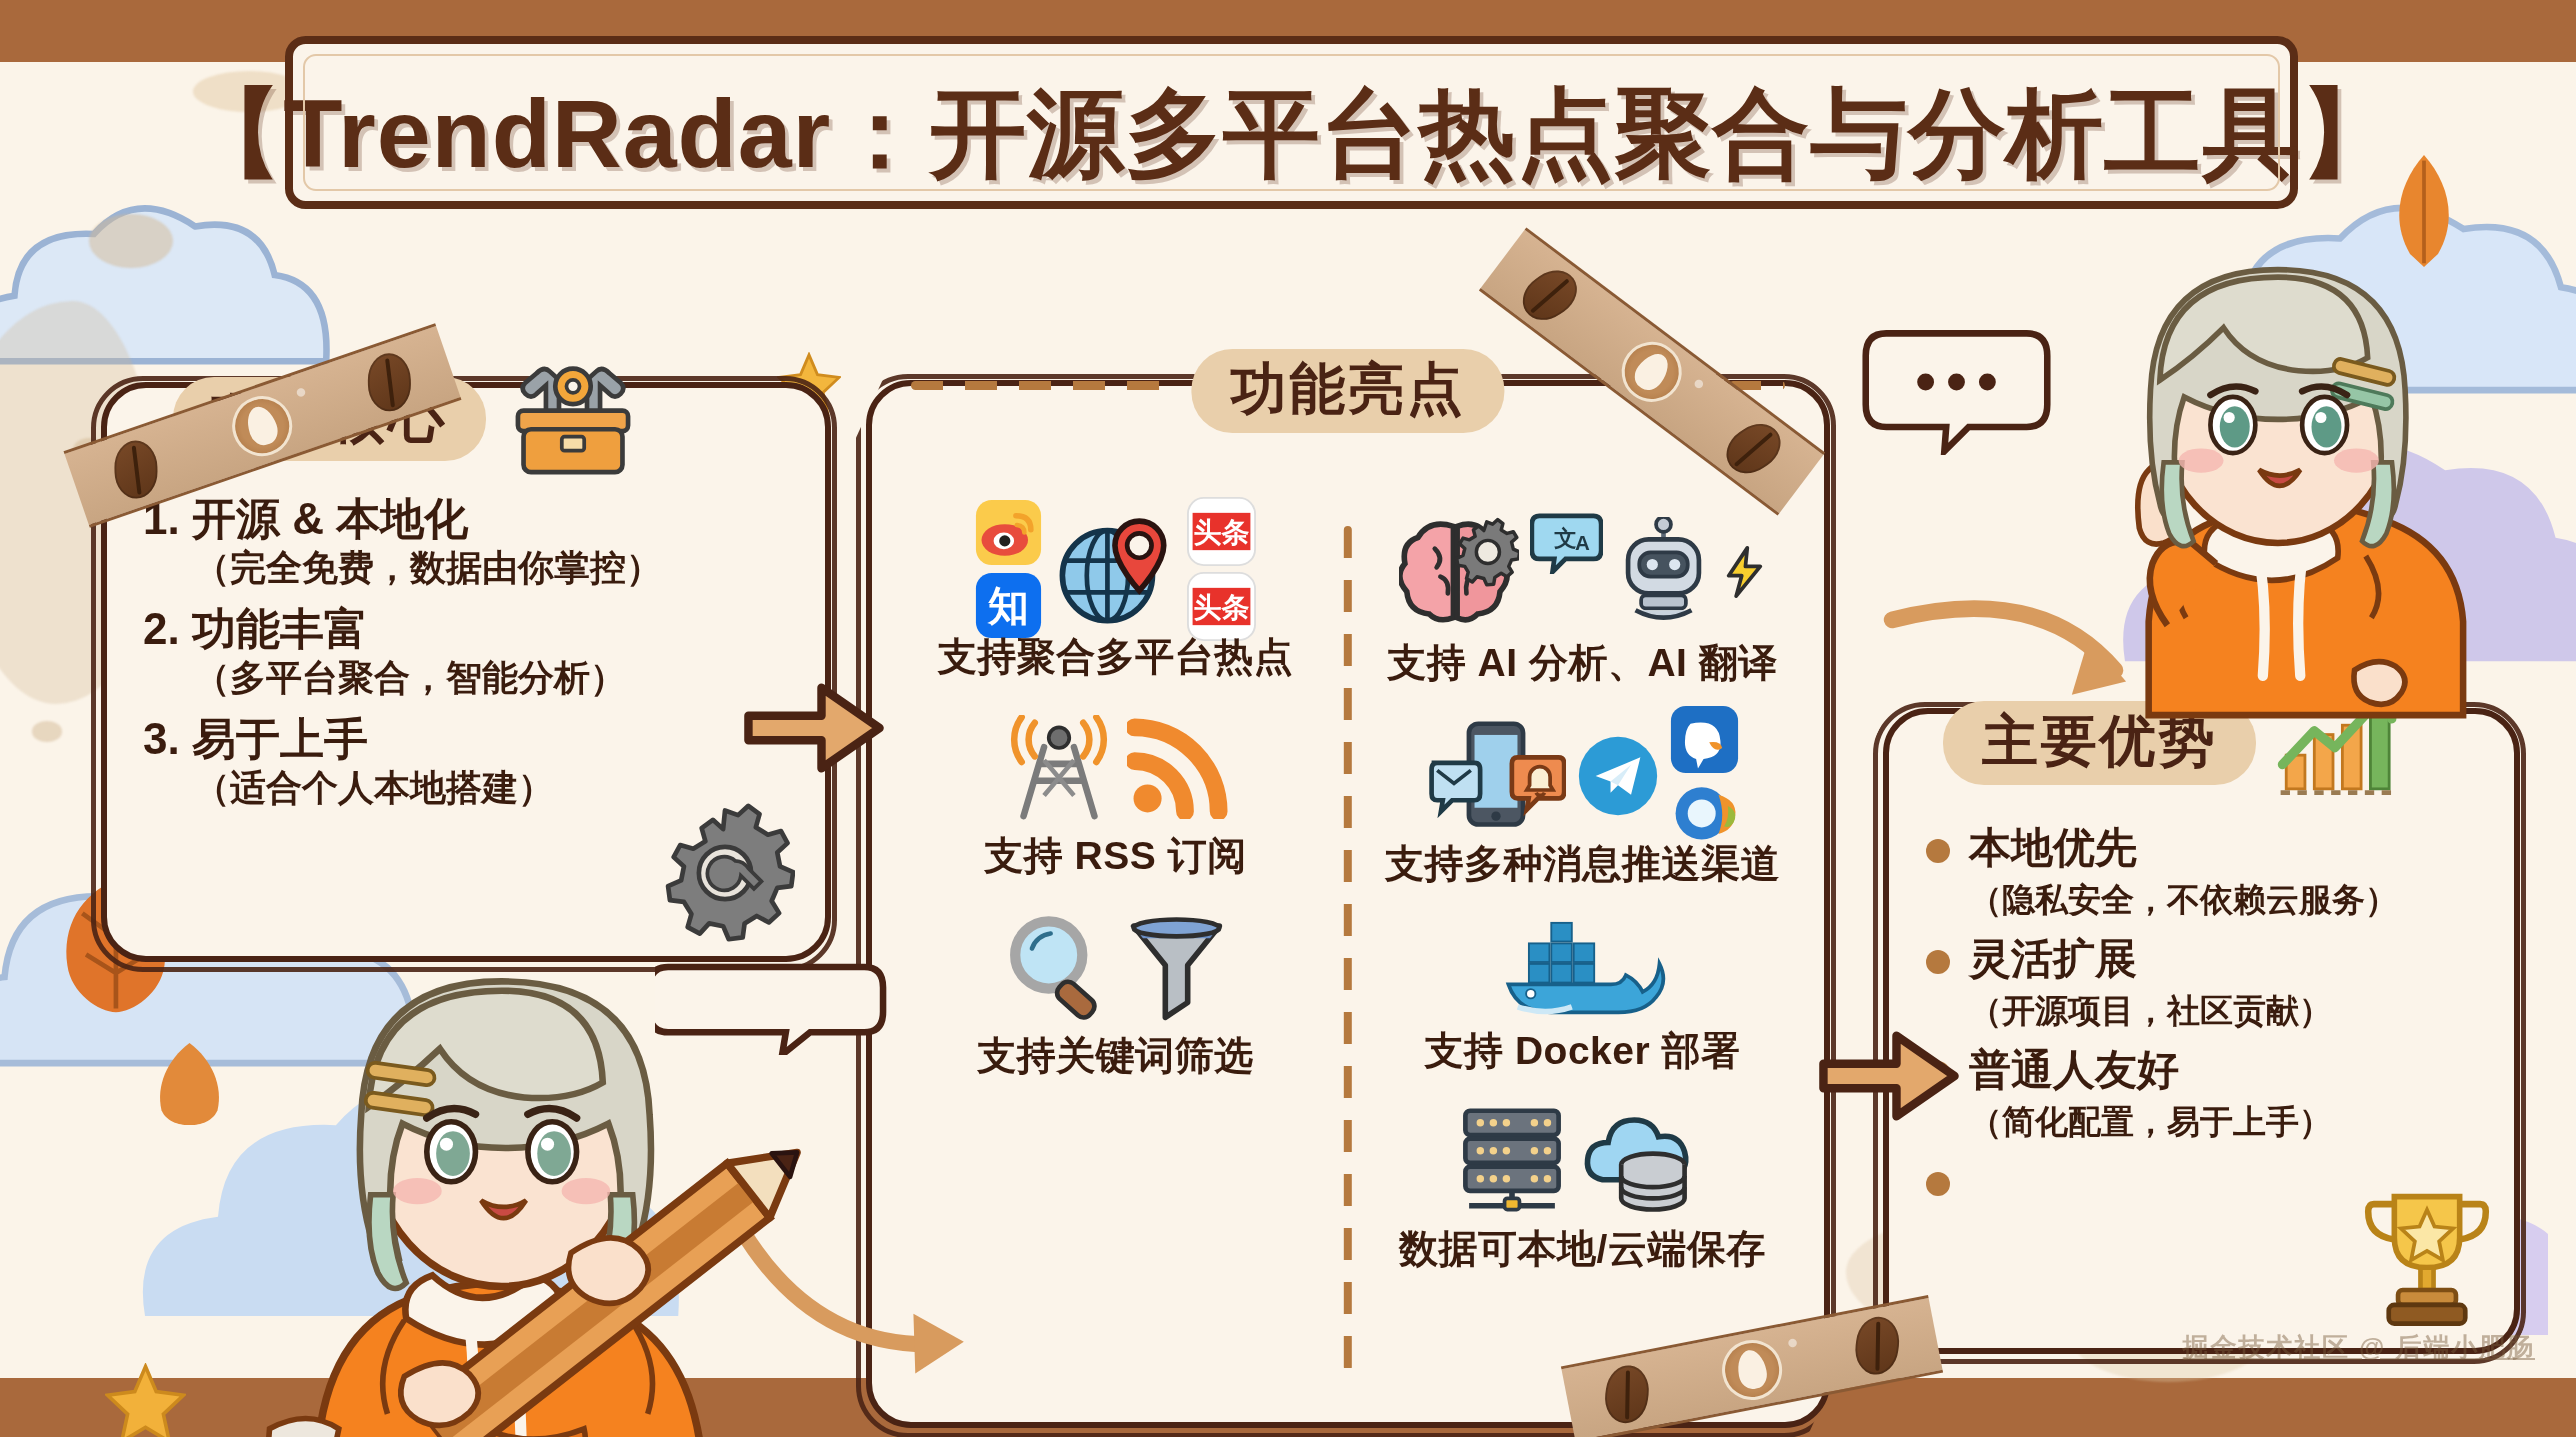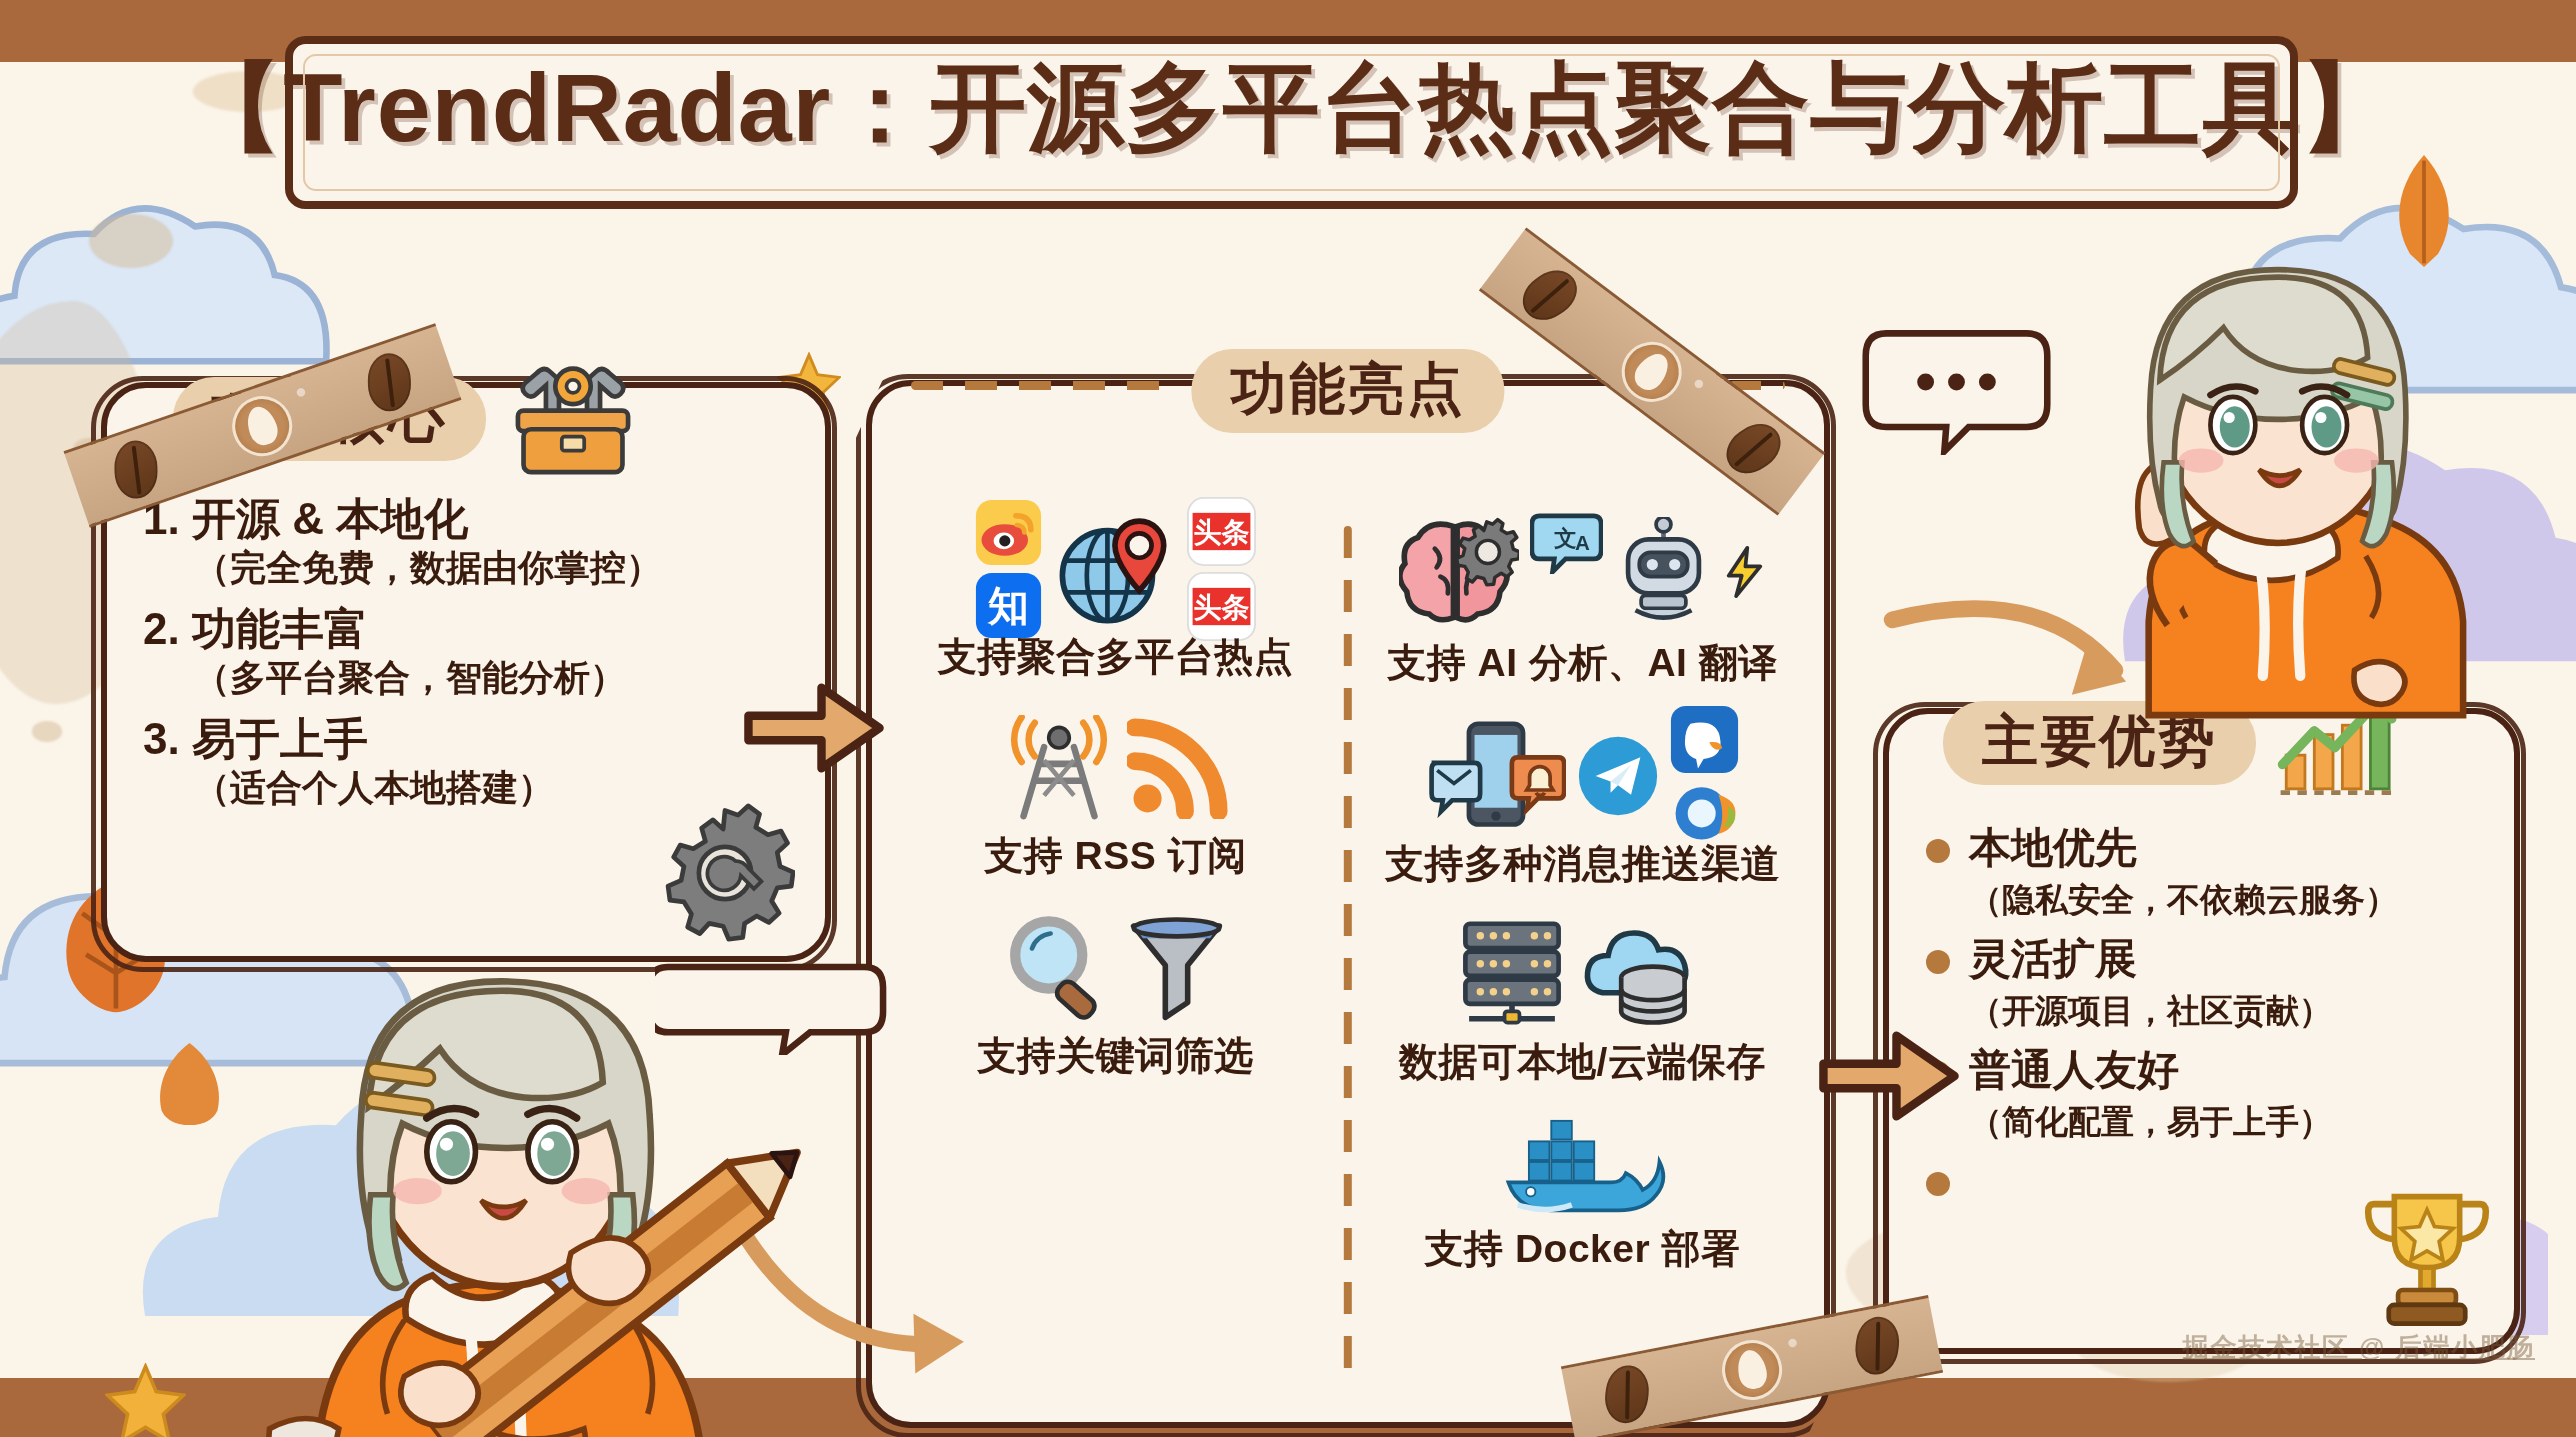--- a/index.html
+++ b/index.html
@@ -32,21 +32,21 @@
   }
   .leaf, .star { position:absolute; }
 
   
   #title-banner {
     position:absolute; left:285px; top:36px; width:2013px; height:173px;
     background:#FBF4EA;
     border:8.4px solid #5B2D16;
     border-radius:20.6px;
     box-shadow: 0 0 0 0px #5B2D16;
-    display:flex; align-items:flex-start; justify-content:center;
+    display:flex; align-items:flex-end; justify-content:center;
     z-index: 40;
   }
   #title-banner::after{
     content:""; position:absolute; inset:10.3px; border:2.8px solid #E3C8A8;
     border-radius:13px; pointer-events:none;
   }
   #title-text {
     font-size: 97px; font-weight: 900; letter-spacing:0.9px;
     color:#5B2D16;
     white-space:nowrap;
@@ -468,20 +468,41 @@
 
               <svg width="69" height="69" viewBox="0 0 74 74">
                 <circle cx="34" cy="38" r="28" fill="#2E7FD0"></circle>
                 <circle cx="34" cy="38" r="15" fill="#E9F6FD"></circle>
                 <path d="M52 18 q20 6 18 22 q-2 16-18 20 q8-20 0-42Z" fill="#F0932B"></path>
                 <path d="M62 30 q12 6 6 18 q-4 6-10 4 q6-10 4-22Z" fill="#9BB93C"></path>
               </svg>
             </div>
           </div>
           <div class="feat-label">支持多种消息推送渠道</div>
+        </div>
+
+        <div class="feat-item">
+          <div class="feat-icons" style="height:101px">
+
+            <svg width="168" height="97" viewBox="0 0 180 104">
+              <g fill="#2A8FC4" stroke="#17608A" stroke-width="2">
+                <rect x="56" y="2" width="22" height="20"></rect>
+                <rect x="56" y="24" width="22" height="20"></rect>
+                <rect x="32" y="24" width="22" height="20"></rect>
+                <rect x="80" y="24" width="22" height="20"></rect>
+                <rect x="32" y="46" width="22" height="20"></rect>
+                <rect x="56" y="46" width="22" height="20"></rect>
+                <rect x="80" y="46" width="22" height="20"></rect>
+              </g>
+              <path d="M10 68 h110 q12 0 16-10 q12 6 18 18 q16-8 18-30 q10 20-4 36 q-12 16-40 16 h-72 q-36 0-46-30Z" fill="#3CA5D9" stroke="#17608A" stroke-width="4"></path>
+              <circle cx="34" cy="78" r="5" fill="#FFF" stroke="#17608A" stroke-width="2"></circle>
+              <path d="M20 92 q30 10 58 0" stroke="#CDE8F6" stroke-width="6" fill="none"></path>
+            </svg>
+          </div>
+          <div class="feat-label">支持 Docker 部署</div>
         </div>
 
         <div class="feat-item">
           <div class="feat-icons" style="height:112px">
 
             <svg width="112" height="110" viewBox="0 0 120 118">
               <rect x="10" y="4" width="100" height="26" rx="5" fill="#6B737D" stroke="#2E3A46" stroke-width="5"></rect>
               <rect x="10" y="34" width="100" height="26" rx="5" fill="#6B737D" stroke="#2E3A46" stroke-width="5"></rect>
               <rect x="10" y="64" width="100" height="26" rx="5" fill="#6B737D" stroke="#2E3A46" stroke-width="5"></rect>
               <g fill="#F3D18B">
@@ -507,41 +528,20 @@
 
             <svg width="129" height="110" viewBox="0 0 138 118">
               <path d="M24 78 q-18-4-16-22 q2-18 22-18 q4-24 28-24 q20 0 26 18 q22-4 28 16 q6 22-18 30Z" fill="#9FD6F2" stroke="#1F3A46" stroke-width="6"></path>
               <ellipse cx="78" cy="62" rx="34" ry="12" fill="#C9CDD2" stroke="#2E2E2E" stroke-width="5"></ellipse>
               <path d="M44 62 v36 a34 12 0 0 0 68 0 v-36" fill="#C9CDD2" stroke="#2E2E2E" stroke-width="5"></path>
               <path d="M44 74 a34 12 0 0 0 68 0 M44 86 a34 12 0 0 0 68 0" stroke="#2E2E2E" stroke-width="5" fill="none"></path>
             </svg>
           </div>
           <div class="feat-label">数据可本地/云端保存</div>
         </div>
-
-        <div class="feat-item">
-          <div class="feat-icons" style="height:101px">
-
-            <svg width="168" height="97" viewBox="0 0 180 104">
-              <g fill="#2A8FC4" stroke="#17608A" stroke-width="2">
-                <rect x="56" y="2" width="22" height="20"></rect>
-                <rect x="56" y="24" width="22" height="20"></rect>
-                <rect x="32" y="24" width="22" height="20"></rect>
-                <rect x="80" y="24" width="22" height="20"></rect>
-                <rect x="32" y="46" width="22" height="20"></rect>
-                <rect x="56" y="46" width="22" height="20"></rect>
-                <rect x="80" y="46" width="22" height="20"></rect>
-              </g>
-              <path d="M10 68 h110 q12 0 16-10 q12 6 18 18 q16-8 18-30 q10 20-4 36 q-12 16-40 16 h-72 q-36 0-46-30Z" fill="#3CA5D9" stroke="#17608A" stroke-width="4"></path>
-              <circle cx="34" cy="78" r="5" fill="#FFF" stroke="#17608A" stroke-width="2"></circle>
-              <path d="M20 92 q30 10 58 0" stroke="#CDE8F6" stroke-width="6" fill="none"></path>
-            </svg>
-          </div>
-          <div class="feat-label">支持 Docker 部署</div>
-        </div>
       </div>
     </div>
 
     <div class="panel" id="panel-adv">
       <div id="adv-head">
         <span class="pill">主要优势</span>
 
         <svg width="131" height="122" viewBox="0 0 140 130">
           <rect x="12" y="78" width="20" height="36" fill="#F1A martin"></rect>
           <rect x="12" y="78" width="20" height="36" fill="#F3A64A" stroke="#C2781F" stroke-width="3"></rect>

